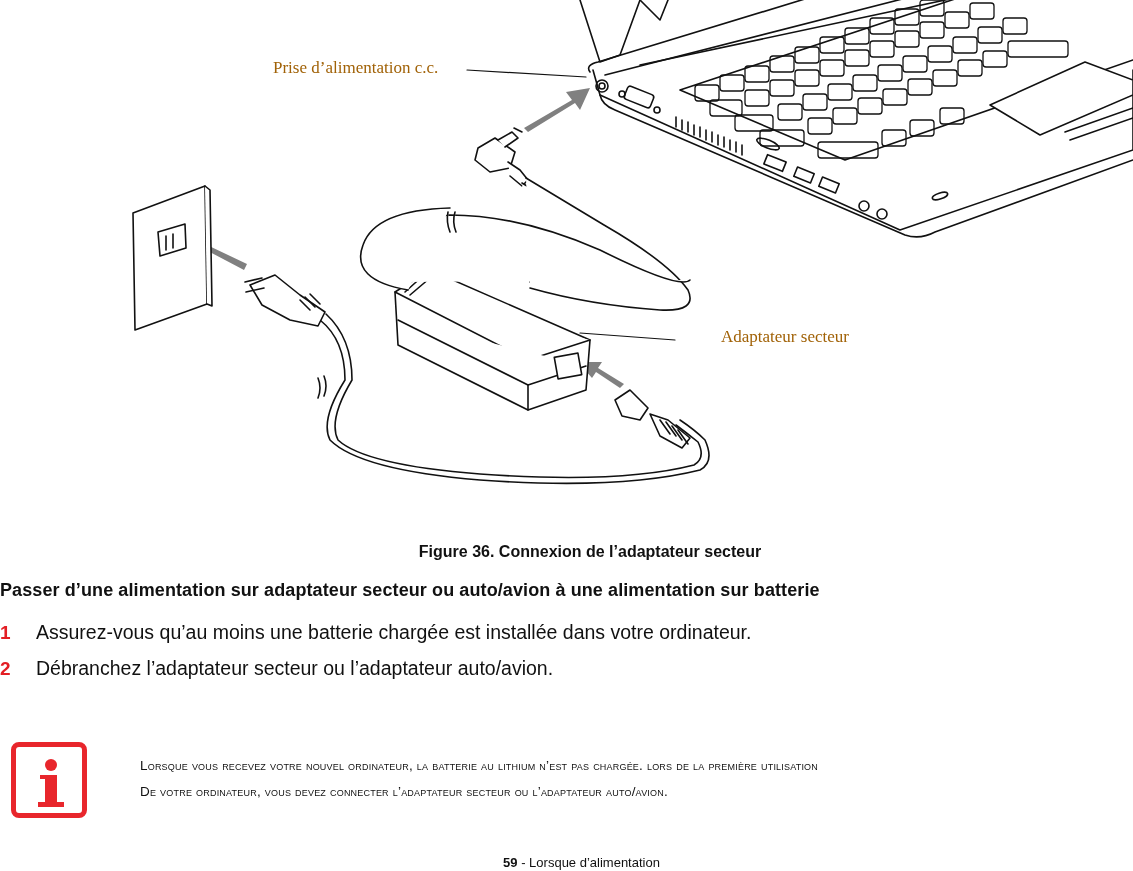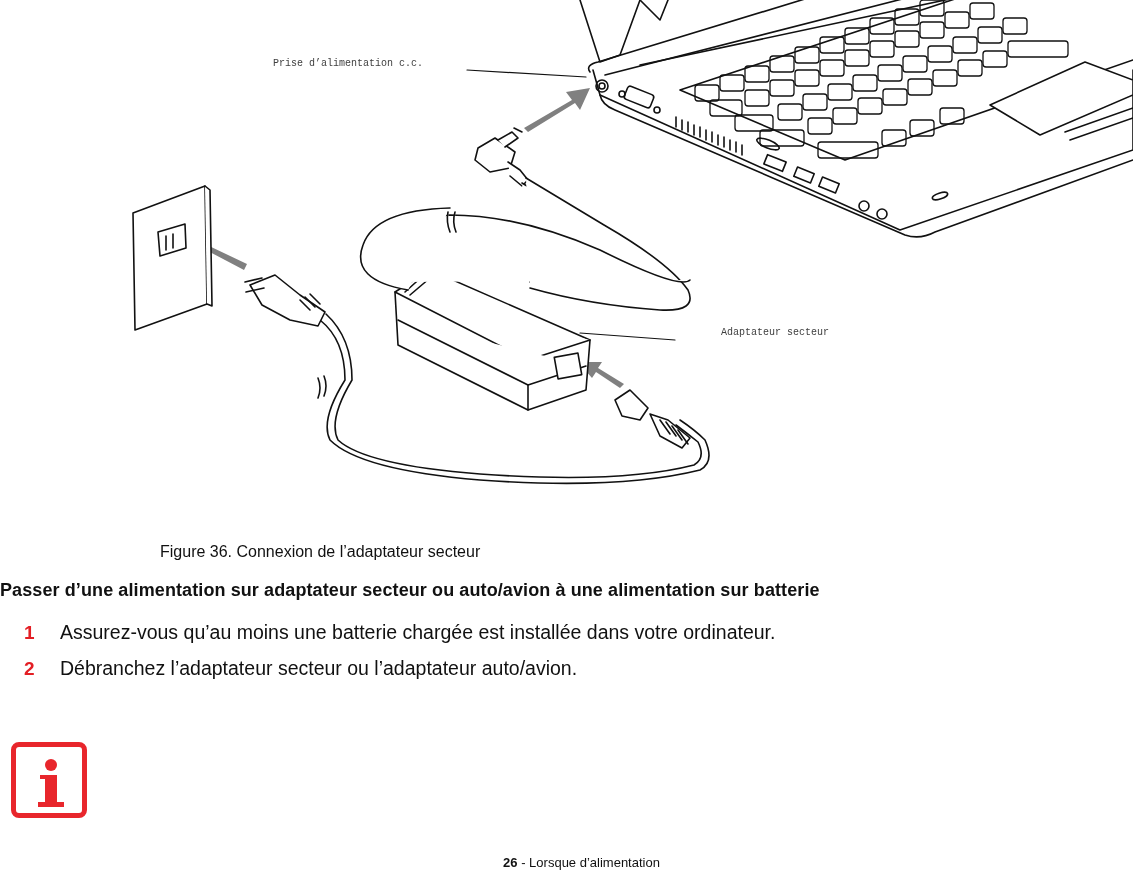--- a/index.html
+++ b/index.html
@@ -3,35 +3,35 @@
 <meta charset="utf-8">
 <style>
   html, body { margin: 0; padding: 0; background: #ffffff; }
   body {
     width: 1133px; height: 871px; position: relative; overflow: hidden;
     font-family: "Liberation Sans", "DejaVu Sans", sans-serif; color: #111;
   }
   .figure { position: absolute; left: 0; top: 0; width: 1133px; height: 520px; }
   .figure svg { position: absolute; left: 0; top: 0; }
   .callout {
-    position: absolute; font-size: 10px; color: #404040; white-space: nowrap;
-    font-family: Liberation Mono, monospace;
+    position: absolute; font-size: 17px; color: #a16207; white-space: nowrap;
+    font-family: Liberation Serif, serif;
   }
   .callout-dc { left: 273px; top: 58px; }
   .callout-adapter { left: 687px; top: 327px; margin-left: 34px; }
   .caption {
-    position: absolute; left: 0; width: 1020px; top: 543px; 
-    font-weight: normal; font-size: 16px;
+    position: absolute; left: 0; width: 1020px; top: 543px; text-align: center;
+    font-weight: bold; font-size: 16px;
   }
   .caption span { padding-left: 160px; }
   .section-title {
     position: absolute; left: 0; top: 580px; font-weight: bold; font-size: 18px;
     letter-spacing: 0.1px;
   }
-  .step { position: absolute; left: 0; font-size: 19.5px; padding-left: 24px; }
+  .step { position: absolute; left: 0; font-size: 19.5px; }
   .step .num {
     display: inline-block; width: 36px; color: #e31e24; font-weight: bold;
     font-size: 19px;
   }
   .step1 { top: 621px; }
   .step2 { top: 657px; }
   .note-icon {
     position: absolute; left: 11px; top: 742px; width: 76px; height: 76px;
     border: 5px solid #e8262c; border-radius: 8px; box-sizing: border-box;
     background: #fff;
@@ -222,17 +222,19 @@
   <span class="num">2</span><span>Débranchez l’adaptateur secteur ou l’adaptateur auto/avion.</span>
 </div>
 
 <div class="note-icon">
   <div class="dot"></div>
     <div class="cap"></div>
     <div class="stem"></div>
     <div class="base"></div>
 </div>
 <div class="note-text">
+  <p>Lorsque vous recevez votre nouvel ordinateur, la batterie au lithium n’est pas chargée. Lors de la première utilisation</p>
+  <p>de votre ordinateur, vous devez connecter l’adaptateur secteur ou l’adaptateur auto/avion.</p>
 </div>
 
 <div class="footer">
-  <b>26</b><span> - </span><span>Lorsque d’alimentation</span>
+  <b>59</b><span> - </span><span>Lorsque d’alimentation</span>
 </div>
 
 </body></html>

